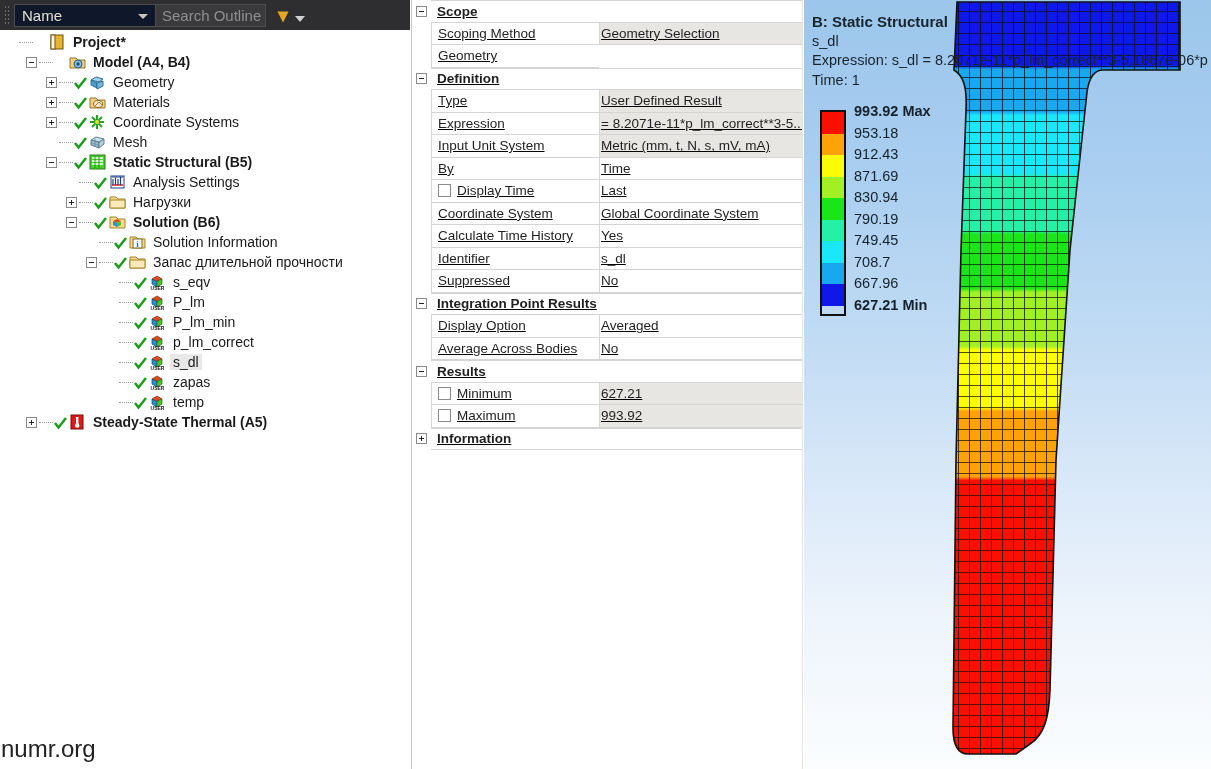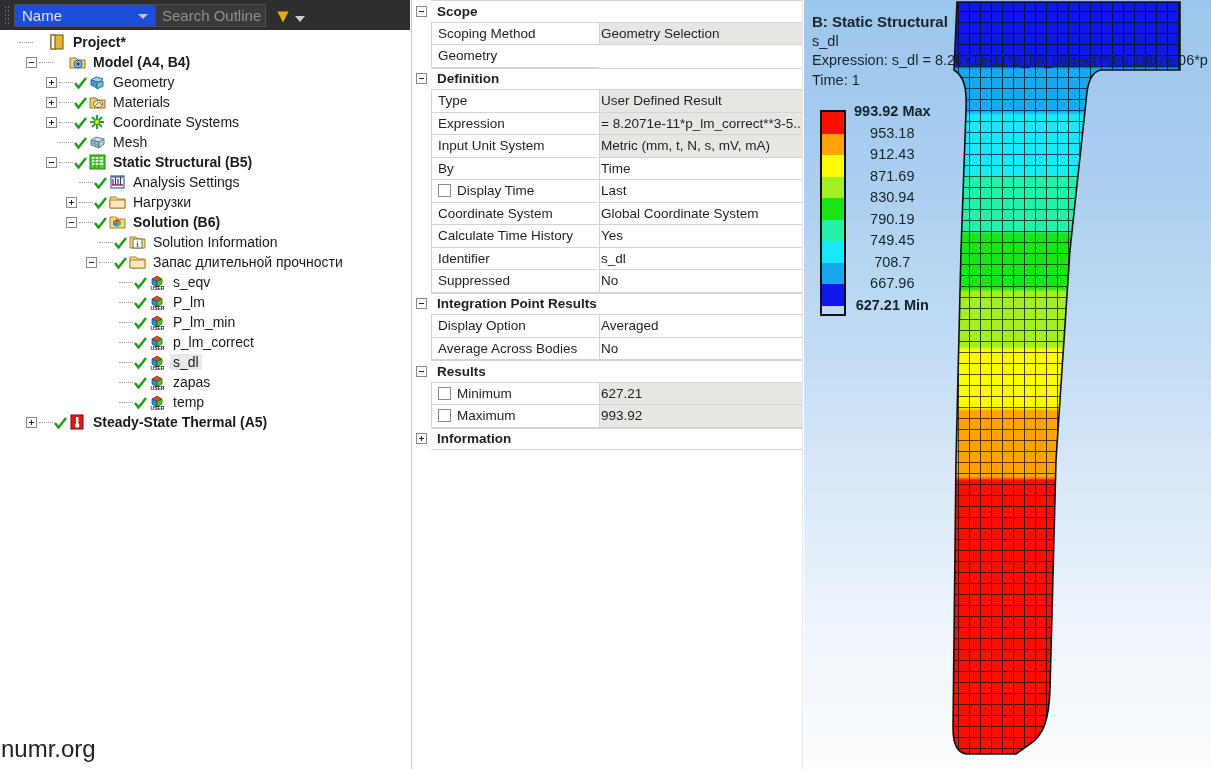--- a/index.html
+++ b/index.html
@@ -23,21 +23,21 @@
     width: 14px; height: 30px; display: flex; align-items: center;
     justify-content: center; flex: 0 0 auto;
   }
   .grip-dots {
     width: 6px; height: 20px;
     background-image:
       radial-gradient(circle, #6a6a6c 0.8px, transparent 1px);
     background-size: 3px 4px;
   }
   .name-select {
-    width: 142px; height: 23px; background: #1d4ed8; border: 1px solid #4d4d50;
+    width: 142px; height: 23px; background: #0f172a; border: 1px solid #4d4d50;
     color: #e6e0d0; font-size: 15px; line-height: 21px; padding-left: 7px;
     display: flex; align-items: center; position: relative;
   }
   .name-select .caret {
     position: absolute; right: 7px; top: 9px;
     width: 0; height: 0; border-left: 5px solid transparent;
     border-right: 5px solid transparent; border-top: 5px solid #c9c5b8;
   }
   .search-outline {
     width: 110px; height: 23px; background: #3a3a3c; border: 1px solid #4d4d50;
@@ -82,20 +82,21 @@
   .chk svg { position: absolute; left: 0; top: 1px; }
 
   .ico { width: 17px; height: 16px; flex: 0 0 auto; margin-right: 4px;
          position: relative; }
 
   
   #details-panel {
     position: absolute; left: 411px; top: 0; width: 392px; height: 769px;
     background: #ffffff; border-left: 1px solid #c8c8c8;
     border-right: 1px solid #e9e4e4;
+    text-decoration: underline;
   }
   .drow { display: flex; height: 22.5px; align-items: stretch;
           font-size: 13.5px; color: #1f1f1f; }
   .dexp { width: 19px; flex: 0 0 auto; display: flex; align-items: center;
           justify-content: center; background: #fff; }
   .dexp .bx { width: 11px; height: 11px; border: 1px solid #8a8a8a;
               background: #fdfdfd; position: relative; }
   .dexp .bx::before { content: ""; position: absolute; left: 2px; top: 4px;
               width: 5px; height: 1px; background: #222; }
   .dexp .bx.plus::after { content: ""; position: absolute; left: 4px; top: 2px;
@@ -123,21 +124,21 @@
   }
   #vp-header { position: absolute; left: 8px; top: 12px; z-index: 6;
                font-size: 14.5px; color: #17242e; line-height: 19.5px;
                white-space: nowrap; }
   #vp-header .t1 { font-weight: bold; font-size: 15px; }
   #legend { position: absolute; left: 16px; top: 110px; z-index: 6;
             display: flex; }
   #legend-bar { width: 26px; border: 2px solid #111; flex: 0 0 auto; }
   #legend-bar div { height: 21.5px; }
   #legend-labels { margin-left: 8px; margin-top: -9px;
-                   font-size: 14.5px; color: #15222c; line-height: 21.5px; text-align: center; }
+                   font-size: 14.5px; color: #15222c; line-height: 21.5px; }
   #legend-labels div.bold { font-weight: bold; }
 
   #watermark { position: absolute; left: 1px; top: 735px; font-size: 24px;
                color: #222; font-family: "Liberation Sans", sans-serif;
                z-index: 10; }
 </style>
 </head>
 <body>
 
 <div id="app">

